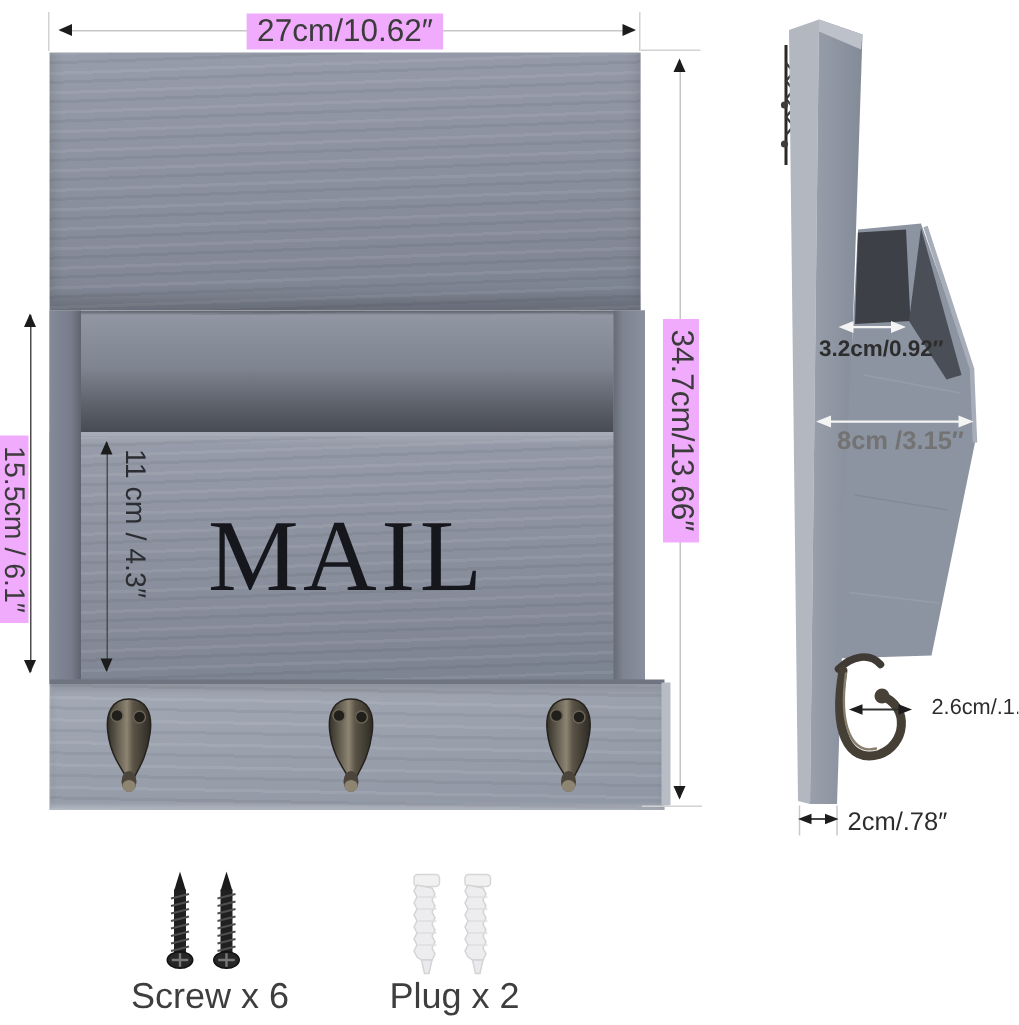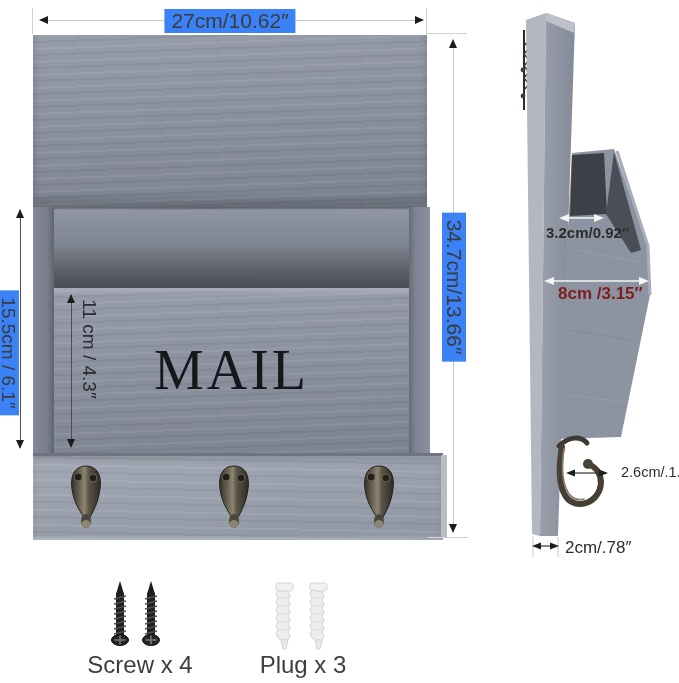--- a/index.html
+++ b/index.html
@@ -22,49 +22,49 @@
   .pocket{left:33px;top:207px;width:397px;height:246px;box-shadow:inset 0 2px 2px rgba(0,0,0,.35);}
   .pocket-interior{left:54px;top:210px;width:355px;height:78px;
     background:linear-gradient(180deg,#9097a3 0%,#7e8490 45%,#5a5e67 80%,#484b53 100%);}
   .pocket-wall-left{left:33px;top:207px;width:21px;height:246px;
     background:linear-gradient(90deg,#848a97 0%,#767c89 70%,#5f646f 100%);}
   .pocket-wall-right{left:409px;top:207px;width:21px;height:246px;
     background:linear-gradient(270deg,#8a909d 0%,#7d8390 70%,#666b76 100%);}
   .pocket-front{left:33px;top:288px;width:397px;height:165px;border-top:3px solid #a6acb7;
     box-shadow:inset 0 3px 4px rgba(255,255,255,.12);}
   .mail-text{left:33px;top:332px;width:397px;text-align:center;
-    font-family:"Liberation Serif",serif;font-size:56px;line-height:76px;
+    font-family:"Liberation Serif",serif;font-size:68px;line-height:76px;
     letter-spacing:3px;color:#16171d;}
   .rail{left:33px;top:453px;width:410px;height:84px;border-top:3px solid #6e7480;
     box-shadow:inset 0 -3px 3px rgba(255,255,255,.25), inset 0 4px 6px rgba(0,0,0,.12);}
   .rail-end{left:441px;top:455px;width:6px;height:82px;background:#b7bcc5;}
 
   
   .dim-line-h{height:1px;background:#c6c6c6;}
   .dim-line-v{width:1px;background:#c6c6c6;}
   .dim-dark{background:#4d4d4d;}
   .dim-line-h::before{content:"";position:absolute;left:-1px;top:-4px;
     border-top:4px solid transparent;border-bottom:4px solid transparent;border-right:9px solid #1c1c1c;}
   .dim-line-h::after{content:"";position:absolute;right:-1px;top:-4px;
     border-top:4px solid transparent;border-bottom:4px solid transparent;border-left:9px solid #1c1c1c;}
   .dim-line-v::before{content:"";position:absolute;top:-1px;left:-4px;
     border-left:4px solid transparent;border-right:4px solid transparent;border-bottom:9px solid #1c1c1c;}
   .dim-line-v::after{content:"";position:absolute;bottom:-1px;left:-4px;
     border-left:4px solid transparent;border-right:4px solid transparent;border-top:9px solid #1c1c1c;}
   .ext-line{background:#d2d2d2;}
 
-  .dim-label{font-size:21px;color:#3b3b3b;background:#3b82f6;padding:0 7px;white-space:nowrap;
+  .dim-label{font-size:21px;color:#3b3b3b;background:#f0abfc;padding:0 7px;white-space:nowrap;
     transform:translate(-50%,-50%);}
   .dim-label-v{writing-mode:vertical-rl;padding:7px 0;}
   .dim-label-sm{font-size:19px;}
   .no-bg{background:transparent;color:#2c2d33;}
 
   
   .side-label{font-size:15px;color:#2d2d2d;font-weight:600;white-space:nowrap;}
-  .side-label-bold{font-size:17px;color:#7f1d1d;font-weight:700;}
+  .side-label-bold{font-size:17px;color:#737373;font-weight:700;}
   .side-label-reg{font-weight:400;font-size:14.5px;}
 
   
   .hw-label{font-size:24px;color:#3e3e3e;text-align:center;white-space:nowrap;}
 </style>
 </head>
 <body>
 
 <div id="canvas">
 
@@ -253,16 +253,16 @@
       <g stroke="#dedee1" stroke-width="1">
           <line x1="50" y1="20" x2="63" y2="20"></line>
           <line x1="50" y1="28" x2="63" y2="28"></line>
       <line x1="50" y1="36" x2="63" y2="36"></line>
           <line x1="50" y1="44" x2="63" y2="44"></line>
           <line x1="50" y1="52" x2="63" y2="52"></line>
         </g>
     </g>
   </svg>
 
-  <div class="abs hw-label" style="left:75px;top:651px;width:130px">Screw x 4</div>
-  <div class="abs hw-label" style="left:243px;top:651px;width:120px">Plug x 3</div>
+  <div class="abs hw-label" style="left:75px;top:651px;width:130px">Screw x 6</div>
+  <div class="abs hw-label" style="left:243px;top:651px;width:120px">Plug x 2</div>
 
 </div>
 
 </body></html>

